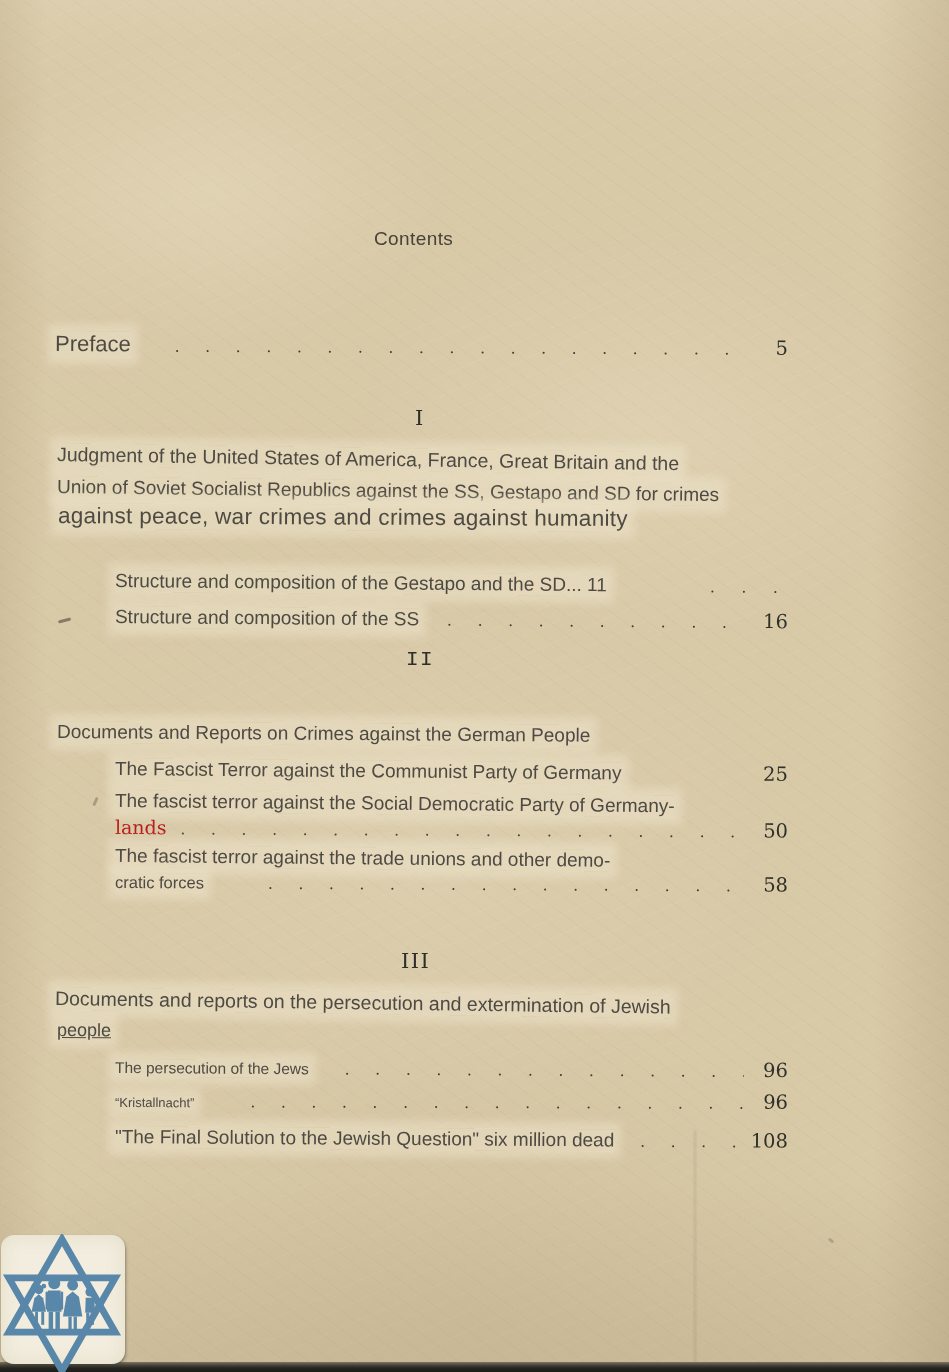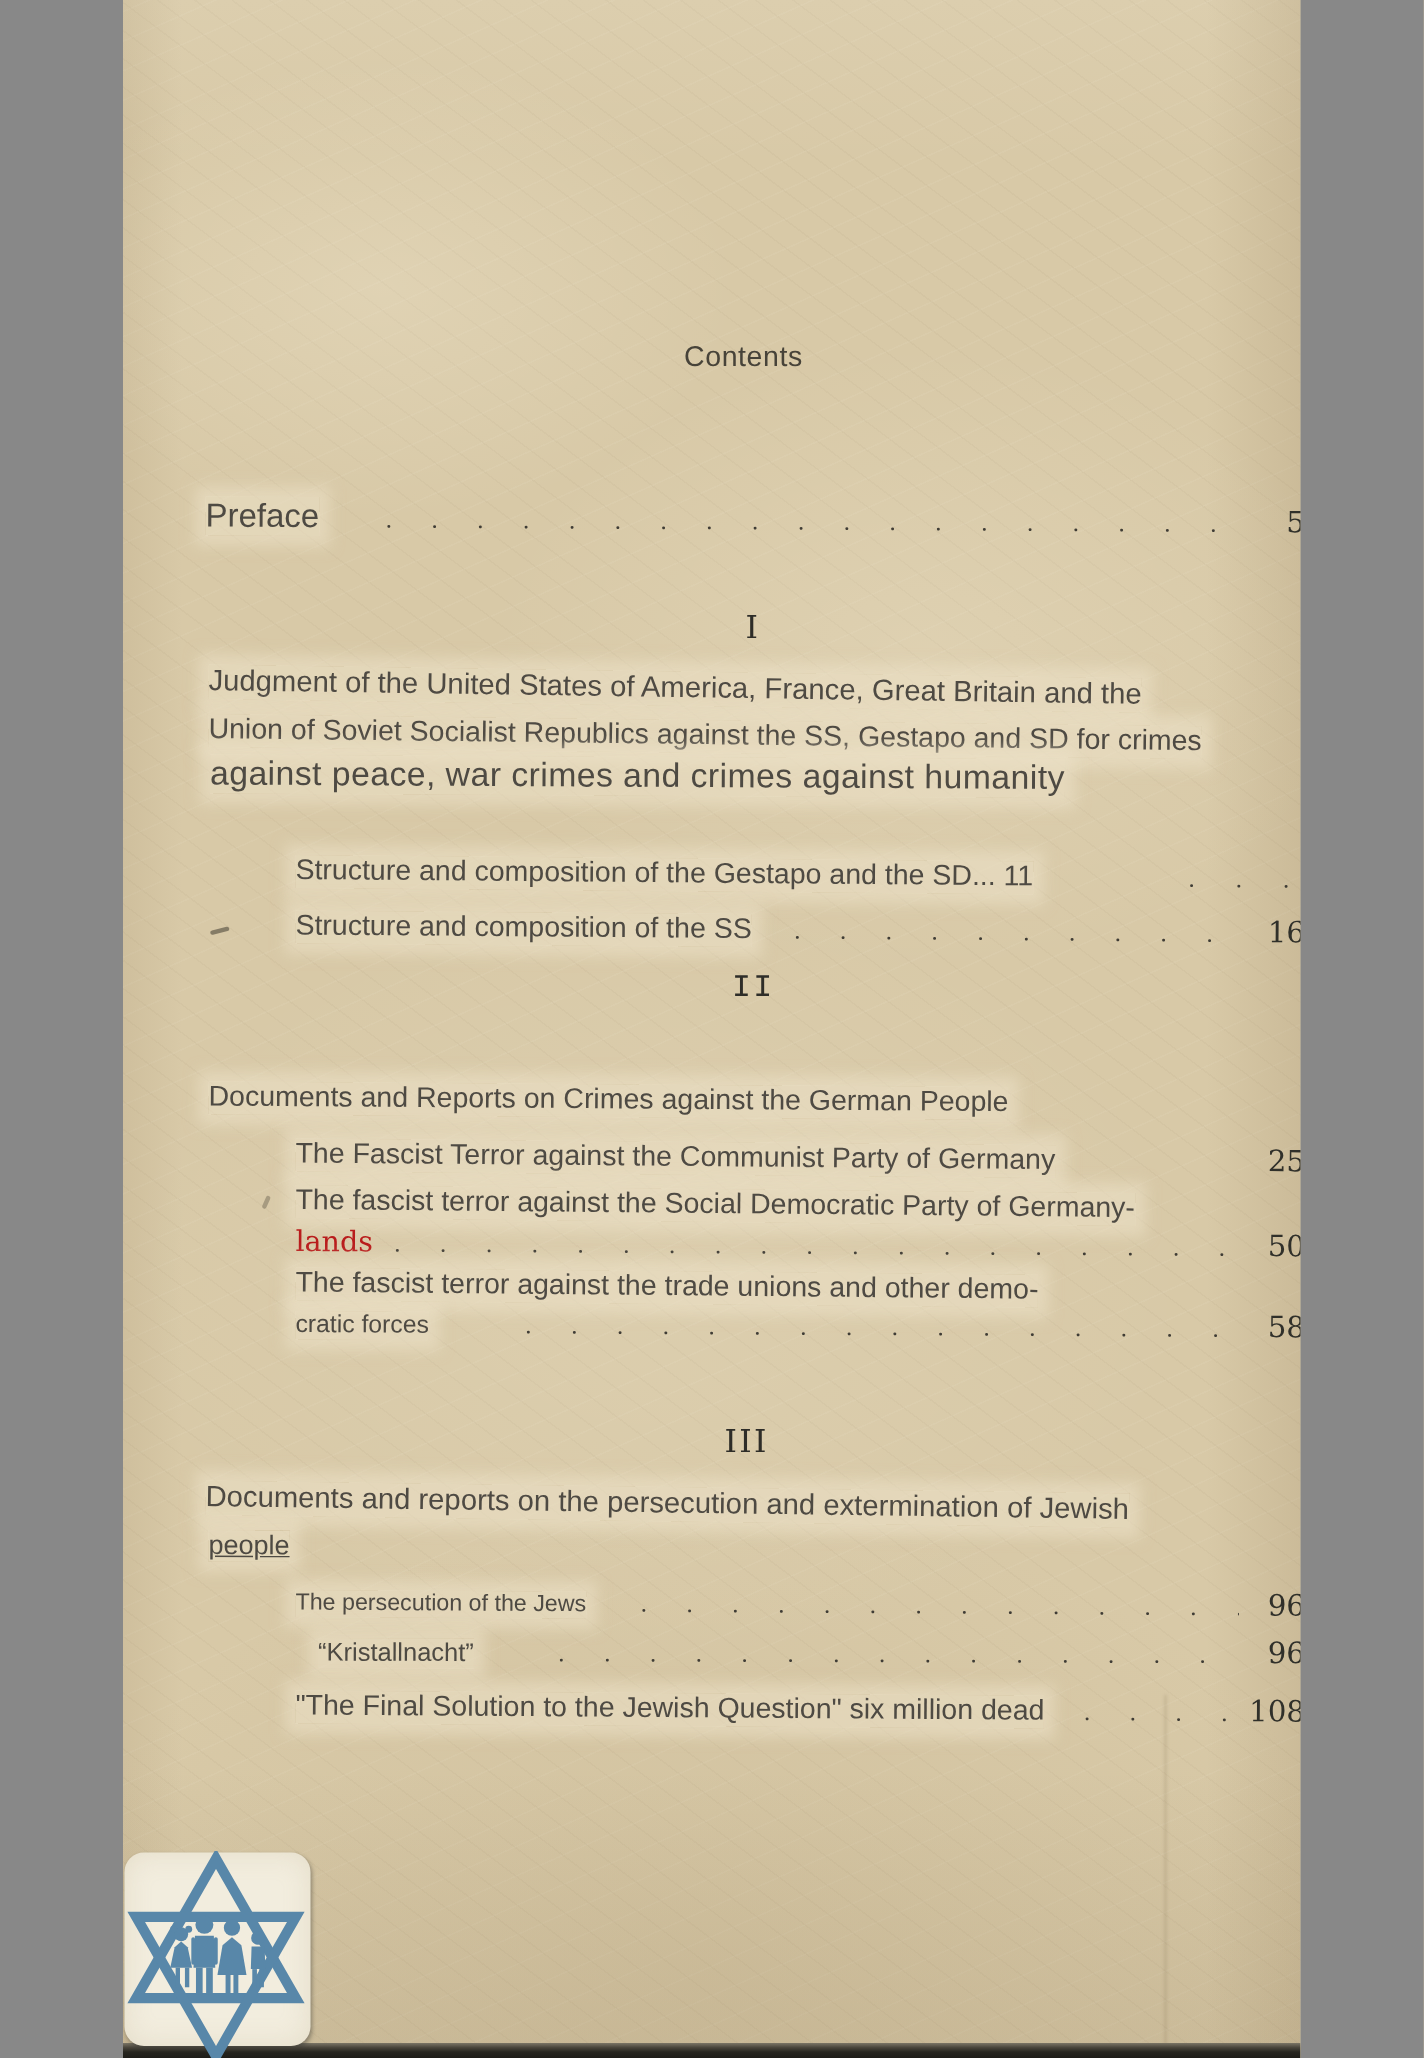--- a/index.html
+++ b/index.html
@@ -1,18 +1,18 @@
 <!DOCTYPE html>
 <html><head>
 <meta charset="utf-8">
 <style>
   html,body{margin:0;padding:0;background:#888;}
   .page{
     position:relative;
-    width:785px;height:1372px;
+    width:949px;height:1372px;
     margin:0 auto;
     overflow:hidden;
     background:#d8c9a7;
     font-family:"Liberation Sans",sans-serif;
   }
   
   .texture{
     position:absolute;inset:0;pointer-events:none;
     background-image:
       radial-gradient(ellipse 340px 220px at 22% 14%, rgba(255,248,230,.20), transparent 70%),
@@ -91,21 +91,21 @@
   .r-ii-3 .dots{padding-left:14px;}
   .r-ii-4{top:845px;transform:rotate(.55deg);font-size:19px;}
   .r-ii-5{top:870px;transform:rotate(.3deg);}
   .r-ii-5 .t{font-size:16.5px;}
   .r-ii-5 .dots{padding-left:64px;}
 
   .r-iii-1{top:1055px;transform:rotate(.35deg);}
   .r-iii-1 .t{font-size:15.5px;}
   .r-iii-1 .dots{padding-left:36px;}
   .r-iii-2{top:1089px;transform:rotate(.15deg);}
-  .r-iii-2 .t{font-size:17px;margin-left:15px;}
+  .r-iii-2 .t{font-size:13px;}
   .r-iii-2 .dots{padding-left:56px;}
   .r-iii-3{top:1125px;transform:rotate(.4deg);}
   .r-iii-3 .t{font-size:19px;}
   .r-iii-3 .dots{padding-left:26px;}
 
   
   .logo{position:absolute;left:0;top:1230px;width:140px;height:142px;z-index:2;}
   .logo-card{
     position:absolute;left:1px;top:5px;width:124px;height:129px;
     background:#f2edde;border-radius:13px;

